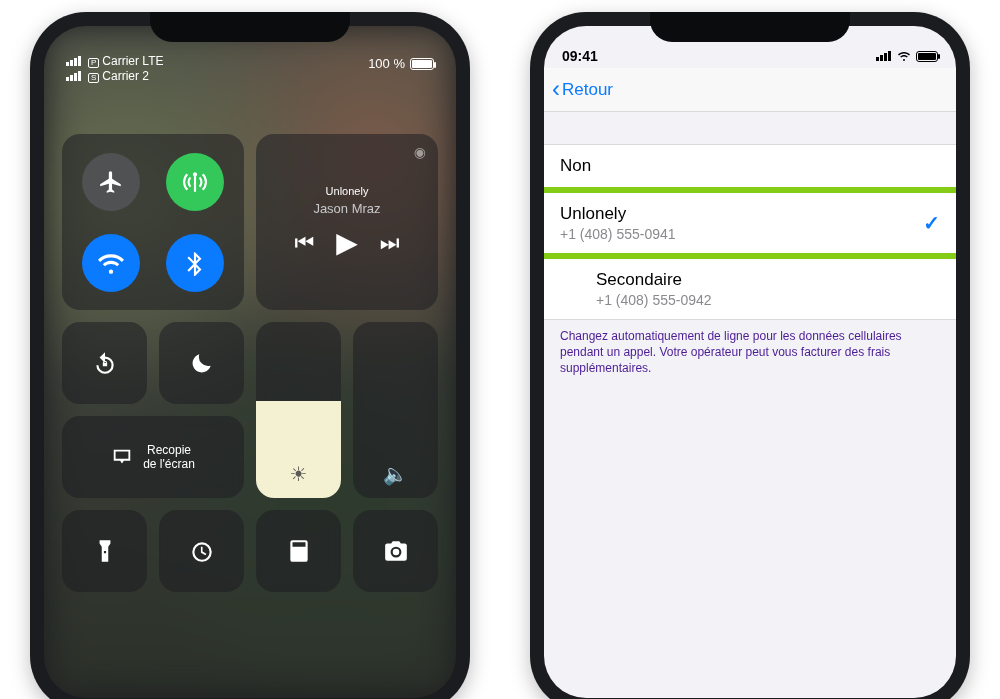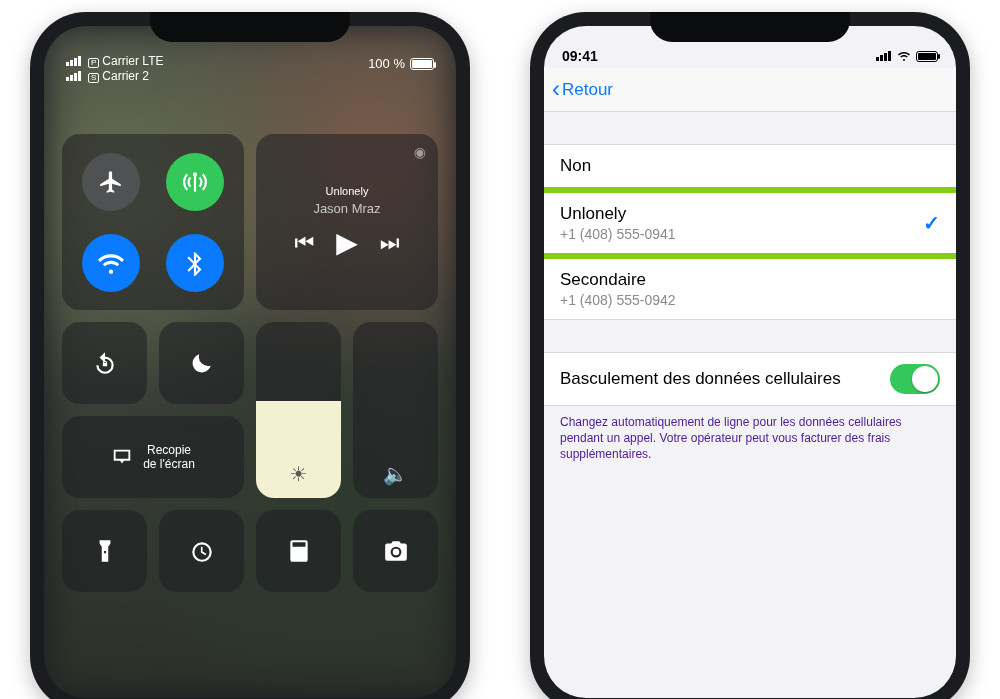--- a/index.html
+++ b/index.html
@@ -122,21 +122,21 @@
       linear-gradient(#000,#000) 12px 0/3px 10px no-repeat;}
   .bat-i{width:22px;height:11px;border:1px solid #000;border-radius:3px;position:relative;}
   .bat-i::after{content:"";position:absolute;inset:1px;background:#000;border-radius:1px;}
   .bat-i::before{content:"";position:absolute;right:-3px;top:2px;width:2px;height:5px;background:#000;border-radius:1px;}
   .navbar{display:flex;align-items:center;justify-content:center;height:44px;background:#f8f8f8;border-bottom:1px solid #d9d9dd;position:relative;}
   .navbar .back{position:absolute;left:8px;color:#0a7aff;font-size:17px;display:flex;align-items:center;gap:2px;}
   .navbar .title{font-size:17px;font-weight:600;color:#000;}
   .chev{font-size:24px;line-height:1;margin-top:-2px;}
   .group{margin-top:32px;background:#fff;border-top:1px solid #d9d9dd;border-bottom:1px solid #d9d9dd;}
   .cell{padding:11px 16px;border-bottom:6px solid #84cc16;display:flex;justify-content:space-between;align-items:center;}
-  .cell:last-child{border-bottom:none;}
+  .cell:last-child{border-bottom:none;margin-left:36px;}
   .cell .main .l1{font-size:17px;color:#000;}
   .cell .main .l2{font-size:14px;color:#8a8a8e;margin-top:2px;}
   .check{color:#0a7aff;font-size:20px;font-weight:600;}
   .toggle{width:50px;height:30px;border-radius:15px;background:#34c759;position:relative;}
   .toggle::after{content:"";position:absolute;right:2px;top:2px;width:26px;height:26px;border-radius:50%;background:#fff;box-shadow:0 1px 2px rgba(0,0,0,.3);}
   .footer{font-size:12px;color:#4c1d95;padding:8px 16px 0;line-height:1.35;}
 </style>
 </head>
 <body>
 
@@ -278,23 +278,15 @@
         <div class="check">✓</div>
       </div>
       <div class="cell">
         <div class="main">
           <div class="l1">Secondaire</div>
           <div class="l2">+1 (408) 555-0942</div>
         </div>
       </div>
     </div>
 
-    <div class="group">
-      <div class="cell">
-        <div class="main">
-            <div class="l1">Basculement des données cellulaires</div>
-          </div>
-        <div class="toggle"></div>
-      </div>
-    </div>
     <div class="footer">Changez automatiquement de ligne pour les données cellulaires pendant un appel. Votre opérateur peut vous facturer des frais supplémentaires.</div>
   </div>
 </div>
 
 </body></html>

